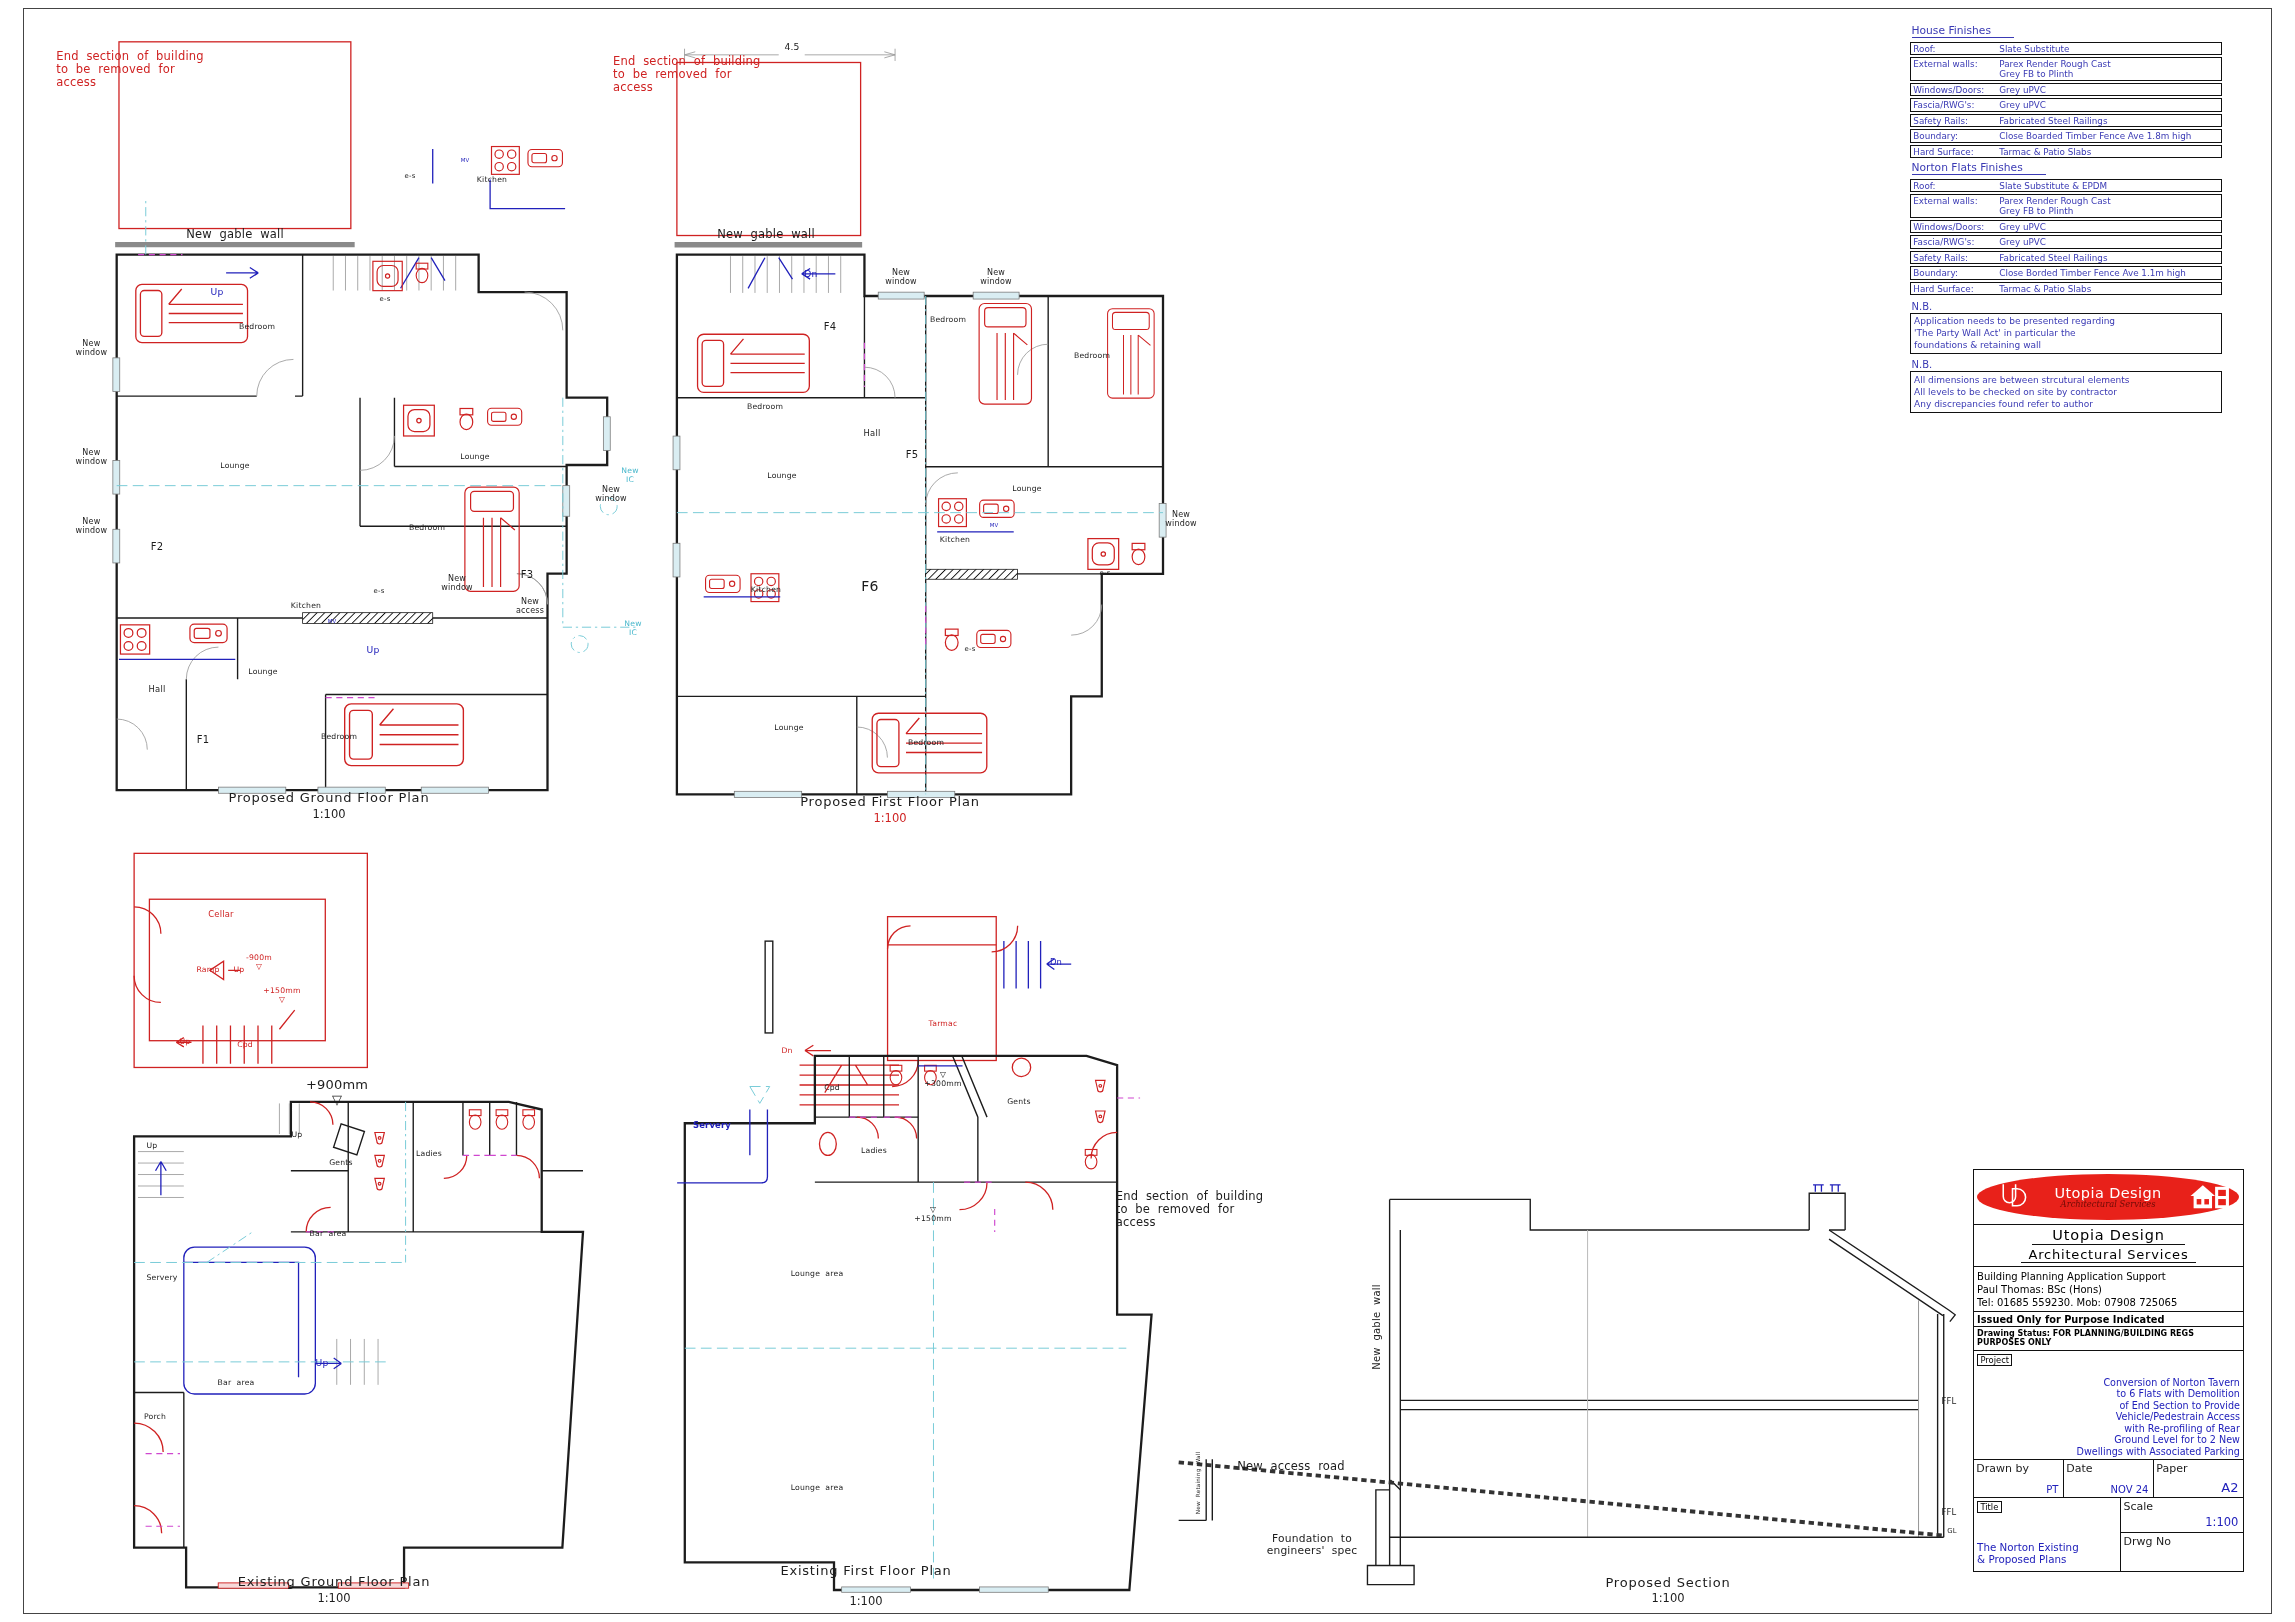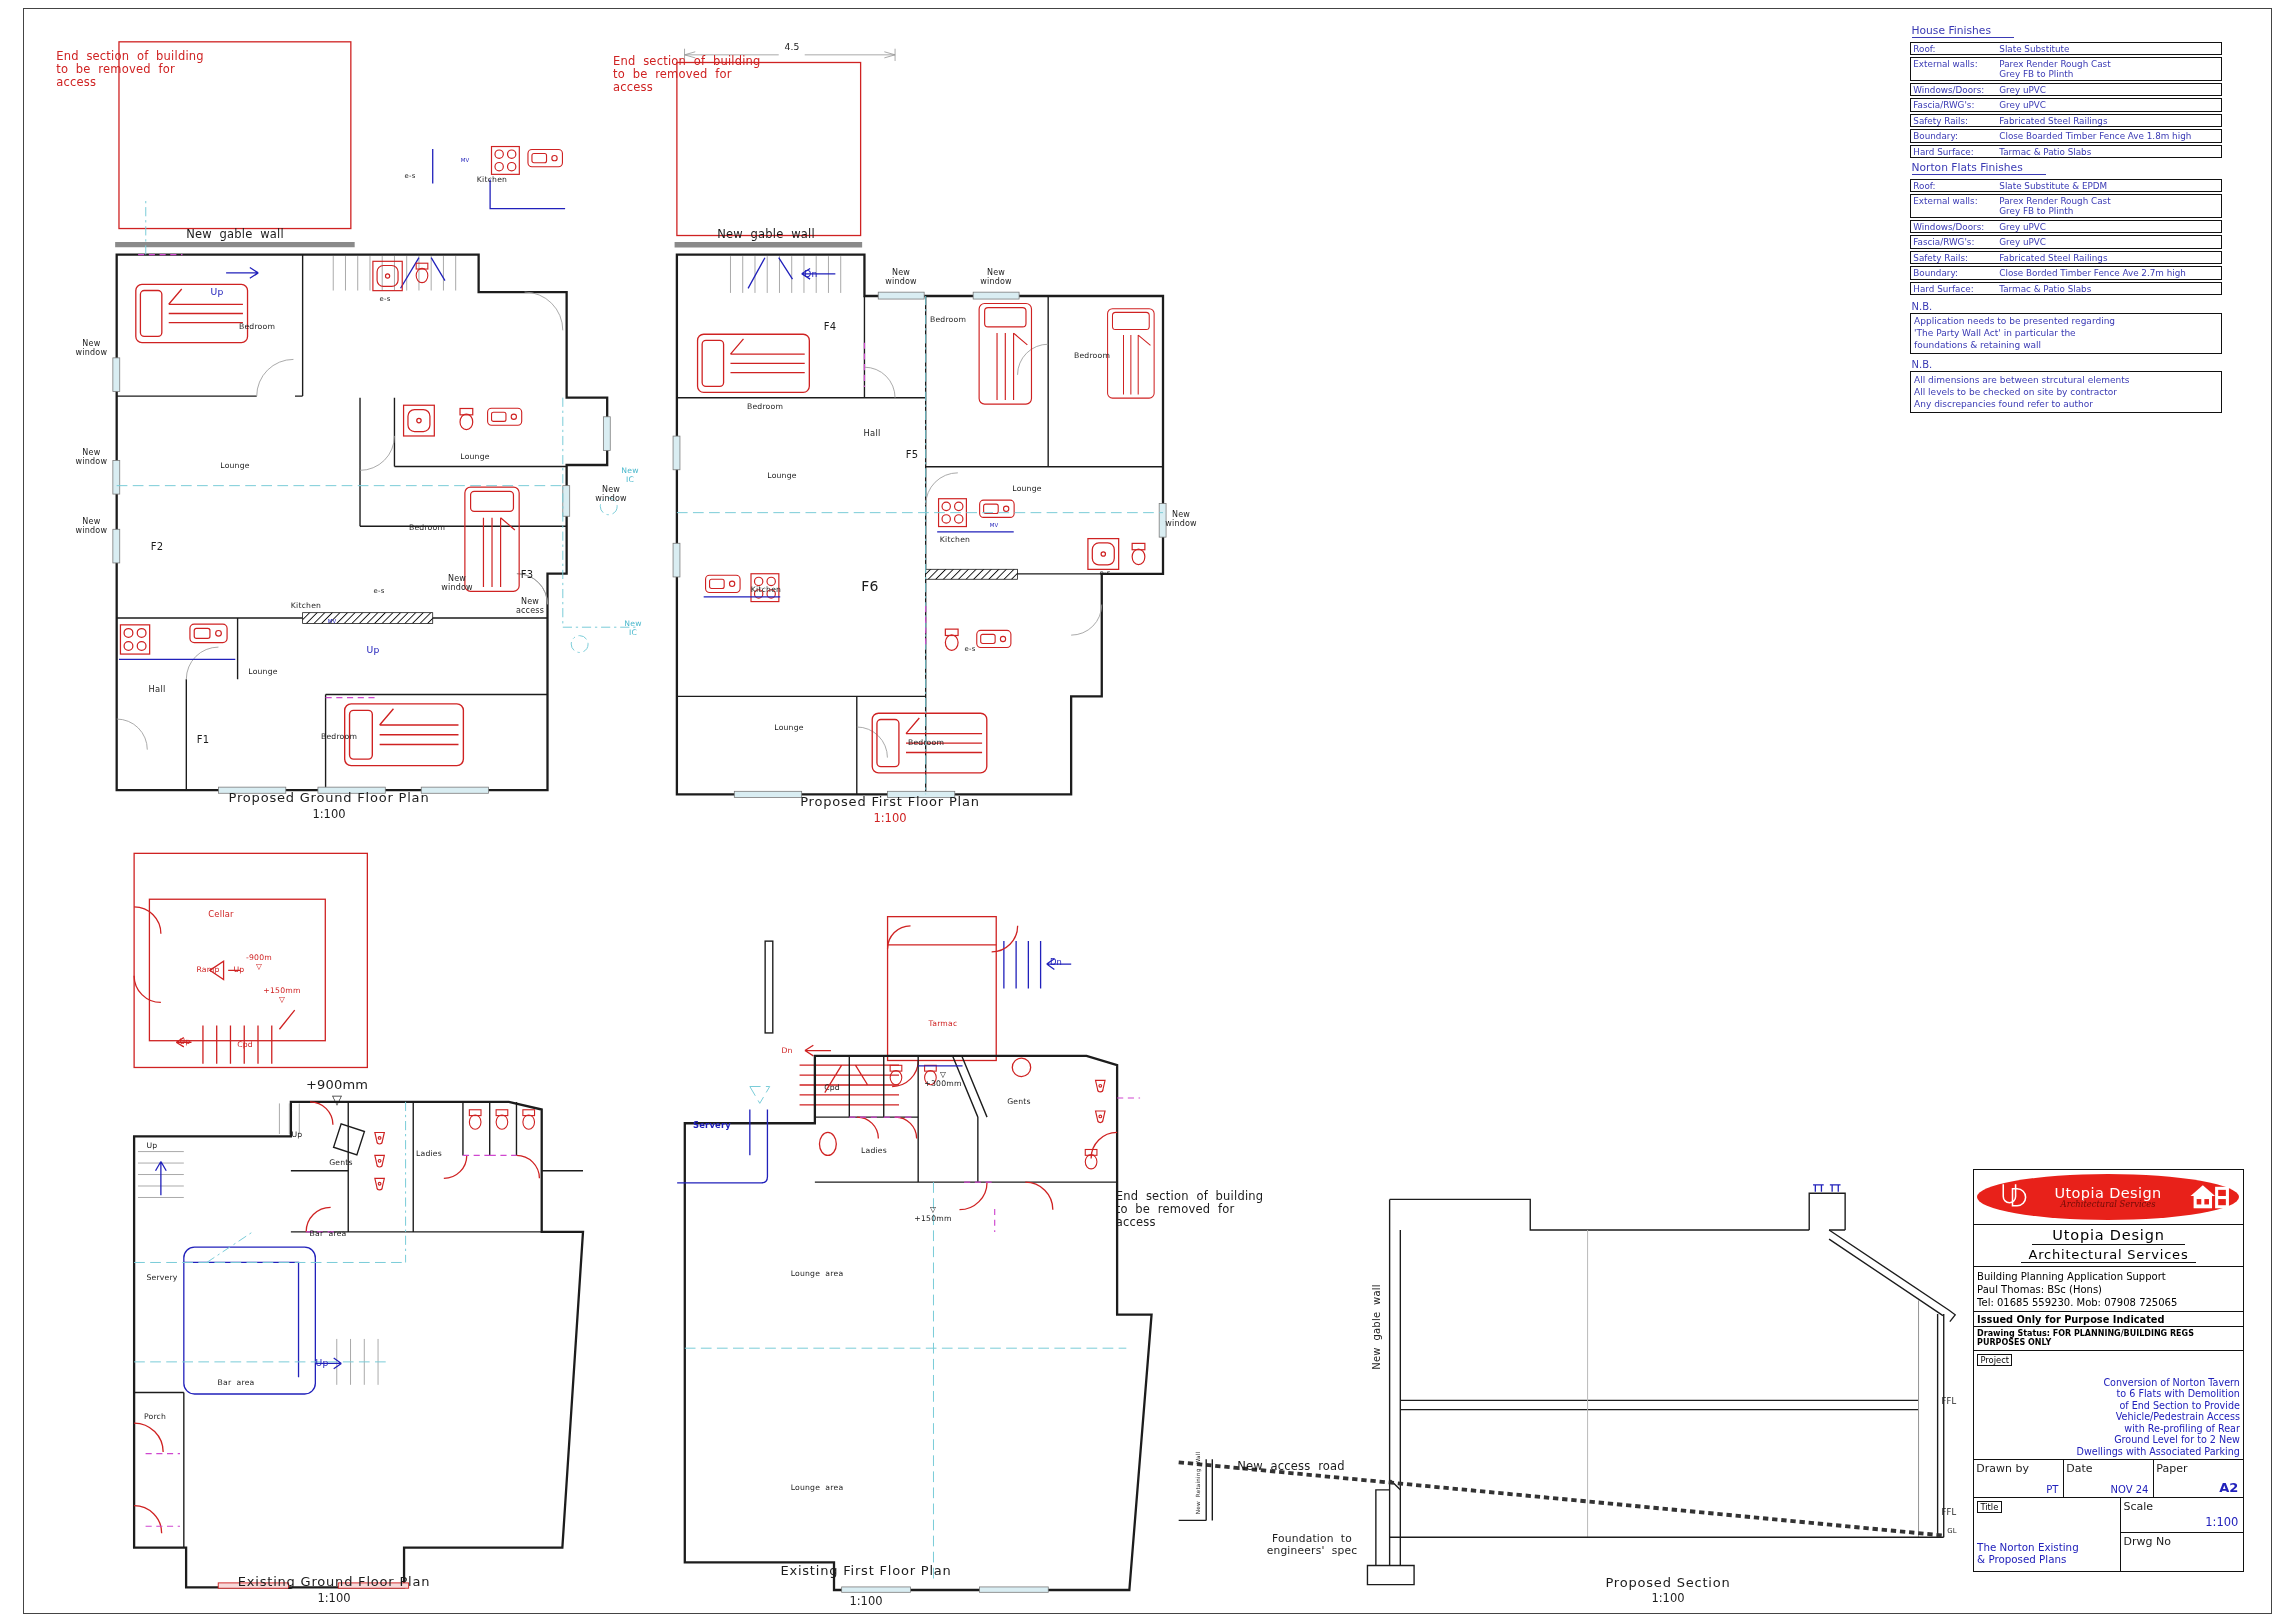--- a/index.html
+++ b/index.html
@@ -49,21 +49,21 @@
   .corner{display:inline-block;border:0.9px solid #111;font-size:8.4px;padding:0 2.3px;background:#fff;}
   .plain-lab{font-size:11px;color:#1c1c1c;}
   .tb-addr{border-bottom:1.2px solid #111;min-height:64px;position:relative;padding:1.5px 3.1px;}
   .tb-addr-val{color:#2121bb;font-size:10px;text-align:right;white-space:pre-line;line-height:1.18;margin-top:1.5px;}
   .tb-proj{border-bottom:1.2px solid #111;min-height:89px;position:relative;padding:1.5px 3.1px;}
   .tb-proj-val{color:#2121bb;font-size:9.6px;text-align:right;white-space:pre-line;line-height:1.2;margin-top:10.7px;}
   .tb-ddp{display:flex;border-bottom:1.2px solid #111;height:37px;}
   .tb-ddp>div{flex:1;padding:0.8px 2.3px;position:relative;}
   .tb-ddp>div+div{border-left:1.1px solid #111;}
   .ddp-val{position:absolute;right:4.6px;bottom:2.3px;color:#2121bb;font-size:10px;white-space:nowrap;}
-  .paper-val{font-size:13px;font-weight:bold;}
+  .paper-val{font-size:13px;}
   .tb-bottom{display:flex;height:73px;}
   .tb-title-cell{flex:1.15;position:relative;padding:1.5px 3.1px;border-right:1.1px solid #111;}
   .tb-title-val{position:absolute;left:3.1px;bottom:4.6px;color:#2121bb;font-size:10.3px;white-space:pre-line;line-height:1.25;}
   .tb-sd{flex:1;display:flex;flex-direction:column;}
   .tb-scale{flex:1;position:relative;border-bottom:1.1px solid #111;padding:0.8px 2.3px;}
   .tb-drwg{flex:1.1;position:relative;padding:0.8px 2.3px;}
   .scale-val{position:absolute;right:4.6px;bottom:3.1px;color:#2121bb;font-size:11.5px;}
 </style>
 </head>
 <body>
@@ -452,21 +452,21 @@
       <div class="fin-row">
           <span class="fl">Fascia/RWG's:</span>
           <span class="fv">Grey  uPVC</span>
         </div>
       <div class="fin-row">
           <span class="fl">Safety  Rails:</span>
           <span class="fv">Fabricated  Steel  Railings</span>
         </div>
       <div class="fin-row">
           <span class="fl">Boundary:</span>
-          <span class="fv">Close  Borded  Timber  Fence  Ave  2.7m  high</span>
+          <span class="fv">Close  Borded  Timber  Fence  Ave  1.1m  high</span>
         </div>
       <div class="fin-row">
           <span class="fl">Hard  Surface:</span>
           <span class="fv">Tarmac  &amp;  Patio  Slabs</span>
         </div>
     </div>
     <div class="nb-head">N.B.</div>
     <div class="nb-box">Application  needs  to  be  presented  regarding
 'The  Party  Wall  Act'  in  particular  the
 foundations  &amp;  retaining  wall</div>

